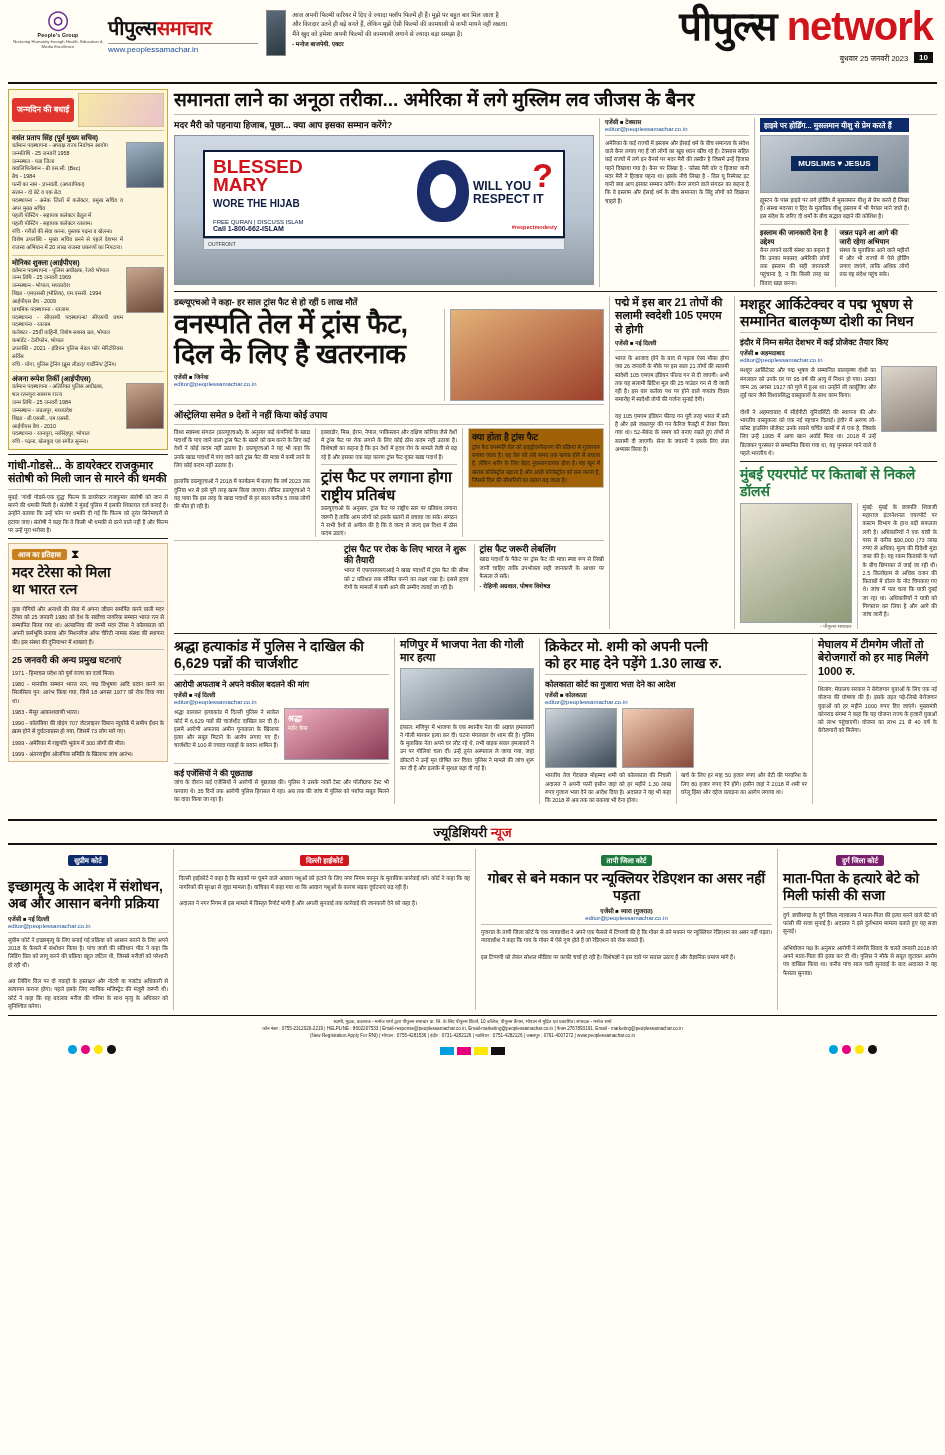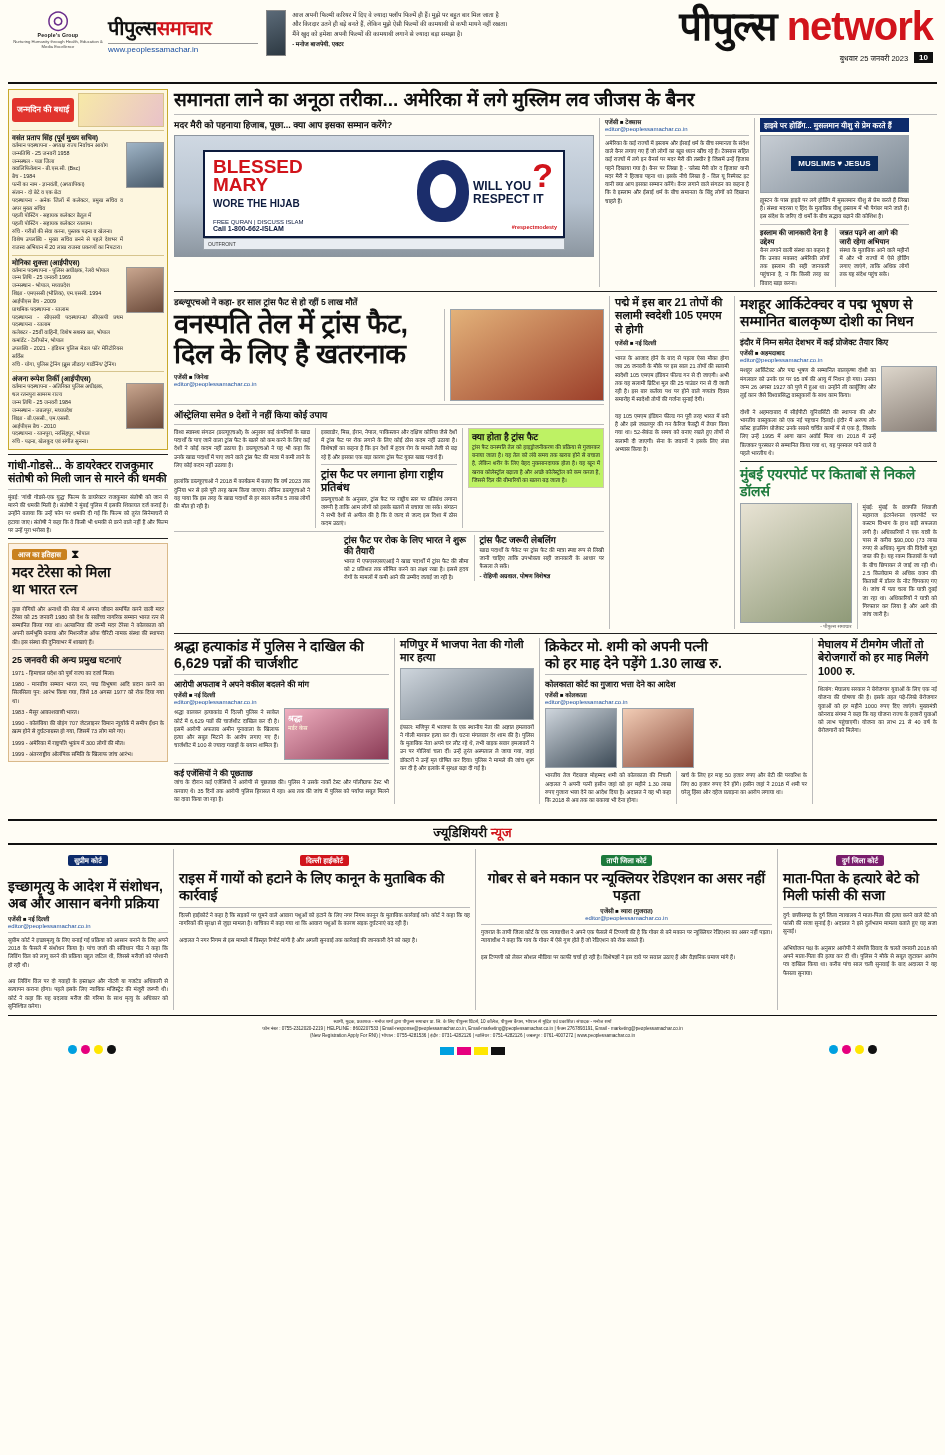--- a/index.html
+++ b/index.html
@@ -58,37 +58,37 @@
   .hl-md { font-size:14px; font-weight:bold; line-height:1.2; }
   .hl-sm { font-size:11px; font-weight:bold; line-height:1.22; }
   .subhead { font-size:9px; font-weight:bold; }
   .byline { font-size:6px; font-weight:bold; }
   .byline .mail { color:#1b4fa0; font-weight:normal; }
   .tx { font-size:5.5px; line-height:1.5; text-align:justify; color:#1b1b1b; }
   .hr { border-top:1px solid #222; margin:4px 0; }
   .hrt { border-top:1px solid #bbb; margin:3px 0; }
 
   .photo { background:linear-gradient(150deg,#c7cdd4,#7b8894); border:1px solid #9aa3ab; }
-  .billboard { height:122px; background:linear-gradient(180deg,#cfd8e2 0%,#b7c3d0 55%,#8c96a0 100%); position:relative; border:1px solid #8d969f;padding-left:32px; }
+  .billboard { height:150px; background:linear-gradient(180deg,#cfd8e2 0%,#b7c3d0 55%,#8c96a0 100%); position:relative; border:1px solid #8d969f;padding-left:32px; }
   .bb-panel { position:absolute; left:28px; top:14px; right:28px; height:88px; background:#fff; border:2px solid #0d1b3e; display:flex; }
   .bb-l { flex:1.25; padding:6px 8px; }
   .bb-l .b1 { color:#d1141b; font-size:19px; font-weight:bold; line-height:.95; }
   .bb-l .b2 { font-size:10px; font-weight:bold; color:#0d1b3e; margin-top:4px; }
   .bb-l .b3 { font-size:6px; color:#0d1b3e; margin-top:10px; }
   .bb-l .b4 { font-size:7px; font-weight:bold; color:#0d1b3e; }
   .bb-r { flex:1; position:relative; background:#fff; }
   .bb-r .hij { position:absolute; left:6px; top:8px; width:52px; height:62px; background:#1b2d6b; border-radius:50% 50% 45% 45%; }
   .bb-r .hij:after { content:""; position:absolute; left:13px; top:14px; width:26px; height:34px; background:#fff; border-radius:50%; }
   .bb-r .q { position:absolute; right:10px; top:4px; font-size:34px; color:#d1141b; font-weight:bold; }
   .bb-r .t { position:absolute; left:62px; top:28px; font-size:12px; font-weight:bold; color:#0d1b3e; line-height:1.1; }
   .bb-r .h { position:absolute; right:6px; bottom:6px; font-size:5.5px; color:#d1141b; font-weight:bold; }
   .bb-foot { position:absolute; left:28px; right:28px; top:102px; height:12px; background:#e9edf2; border:1px solid #9aa3ab; font-size:5px; padding:2px 4px; color:#333; }
 
   .minihead { background:#0d2b6b; color:#fff; font-size:7.5px; font-weight:bold; padding:2px 4px; }
-  .greybox { background:#bef264; border:1px solid #ccc6b5; padding:3px; }
+  .greybox { background:#a16207; border:1px solid #ccc6b5; padding:3px; }
 
   .judhead { text-align:center; border-top:2px solid #111; border-bottom:2px solid #111; padding:2px 0; margin-top:15px; }
   .judhead .t { font-size:13px; font-weight:bold; display:inline-block; padding:0 10px; }
   .judhead .t .r { color:#d1141b; }
   .tag { display:inline-block; background:#d1141b; color:#fff; font-size:7px; font-weight:bold; padding:1px 6px; border-radius:2px; }
   .tag.b { background:#0d2b6b; }
   .tag.g { background:#1d7a3c; }
   .tag.p { background:#7a1d6b; }
 
   .footer { border-top:1px solid #111; margin-top:5px; padding-top:3px; text-align:center; }
@@ -306,21 +306,21 @@
           <div class="hrt"></div>
           <div class="cols3">
             <div class="flex1">
               <div class="tx" style="white-space:pre-line">विश्व स्वास्थ्य संगठन (डब्ल्यूएचओ) के अनुसार कई कंपनियों के खाद्य पदार्थों के पाए जाने वाला ट्रांस फैट के खतरे को कम करने के लिए कई देशों ने कोई कदम नहीं उठाया है। डब्ल्यूएचओ ने यह भी कहा कि उनके खाद्य पदार्थों में पाए जाने वाले ट्रांस फैट की मात्रा में कमी लाने के लिए कोई कदम नहीं उठाया है।
 
 हालांकि डब्ल्यूएचओ ने 2018 में कार्यक्रम में बताए कि वर्ष 2023 तक दुनिया भर से इसे पूरी तरह खत्म किया जाएगा। लेकिन डब्ल्यूएचओ ने यह पाया कि इस तरह के खाद्य पदार्थों से हर साल करीब 5 लाख लोगों की मौत हो रही है।</div>
             </div>
             <div class="flex1 rule-v" style="padding-left:5px">
               <div class="tx">इक्वाडोर, मिस्र, ईरान, नेपाल, पाकिस्तान और दक्षिण कोरिया जैसे देशों में ट्रांस फैट पर रोक लगाने के लिए कोई ठोस कदम नहीं उठाया है। विशेषज्ञों का कहना है कि इन देशों में हृदय रोग के मामले तेजी से बढ़ रहे हैं और इसका एक बड़ा कारण ट्रांस फैट युक्त खाद्य पदार्थ हैं।</div>
               <div class="hrt"></div>
-              <div class="hl-sm" style="font-size:11px">ट्रांस फैट पर लगाना होगा राष्ट्रीय प्रतिबंध</div>
+              <div class="hl-sm" style="font-size:15px">ट्रांस फैट पर लगाना होगा राष्ट्रीय प्रतिबंध</div>
               <div class="tx">डब्ल्यूएचओ के अनुसार, ट्रांस फैट पर राष्ट्रीय स्तर पर प्रतिबंध लगाना जरूरी है ताकि आम लोगों को इसके खतरों से बचाया जा सके। संगठन ने सभी देशों से अपील की है कि वे जल्द से जल्द इस दिशा में ठोस कदम उठाएं।</div>
             </div>
             <div class="flex1 rule-v" style="padding-left:5px">
               <div class="greybox">
                 <div class="hl-sm" style="font-size:9px">क्या होता है ट्रांस फैट</div>
                 <div class="tx">ट्रांस फैट वनस्पति तेल को हाइड्रोजनीकरण की प्रक्रिया से गुजारकर बनाया जाता है। यह तेल को लंबे समय तक खराब होने से बचाता है, लेकिन शरीर के लिए बेहद नुकसानदायक होता है। यह खून में खराब कोलेस्ट्रॉल बढ़ाता है और अच्छे कोलेस्ट्रॉल को कम करता है, जिससे दिल की बीमारियों का खतरा बढ़ जाता है।</div>
               </div>
             </div>
           </div>
           <div class="hrt"></div>
@@ -454,21 +454,20 @@
         <span class="mail">editor@peoplessamachar.co.in</span>
       </div>
       <div class="hrt"></div>
       <div class="tx" style="white-space:pre-line">सुप्रीम कोर्ट ने इच्छामृत्यु के लिए बनाई गई प्रक्रिया को आसान बनाने के लिए अपने 2018 के फैसले में संशोधन किया है। पांच जजों की संविधान पीठ ने कहा कि लिविंग विल को लागू करने की प्रक्रिया बहुत जटिल थी, जिससे मरीजों को परेशानी हो रही थी।
 
 अब लिविंग विल पर दो गवाहों के हस्ताक्षर और नोटरी या गजटेड अधिकारी से सत्यापन कराना होगा। पहले इसके लिए न्यायिक मजिस्ट्रेट की मंजूरी जरूरी थी। कोर्ट ने कहा कि यह बदलाव मरीज की गरिमा के साथ मृत्यु के अधिकार को सुनिश्चित करेगा।</div>
     </div>
 
     <div class="rule-v flex1" style="padding-left:5px">
       <div style="text-align:center"><span class="tag">दिल्ली हाईकोर्ट</span></div>
-      <div class="hl-md" style="margin-top:3px">राइस में गायों को हटाने के लिए कानून के मुताबिक की कार्रवाई</div>
       <div class="hrt"></div>
       <div class="tx" style="white-space:pre-line">दिल्ली हाईकोर्ट ने कहा है कि सड़कों पर घूमने वाले आवारा पशुओं को हटाने के लिए नगर निगम कानून के मुताबिक कार्रवाई करे। कोर्ट ने कहा कि यह नागरिकों की सुरक्षा से जुड़ा मामला है। याचिका में कहा गया था कि आवारा पशुओं के कारण सड़क दुर्घटनाएं बढ़ रही हैं।
 
 अदालत ने नगर निगम से इस मामले में विस्तृत रिपोर्ट मांगी है और अगली सुनवाई तक कार्रवाई की जानकारी देने को कहा है।</div>
     </div>
 
     <div class="rule-v flex1" style="padding-left:5px">
       <div style="text-align:center"><span class="tag g">तापी जिला कोर्ट</span></div>
       <div class="hl-md" style="margin-top:3px;text-align:center">गोबर से बने मकान पर न्यूक्लियर रेडिएशन का असर नहीं पड़ता</div>
       <div class="byline" style="margin-top:3px;text-align:center">

